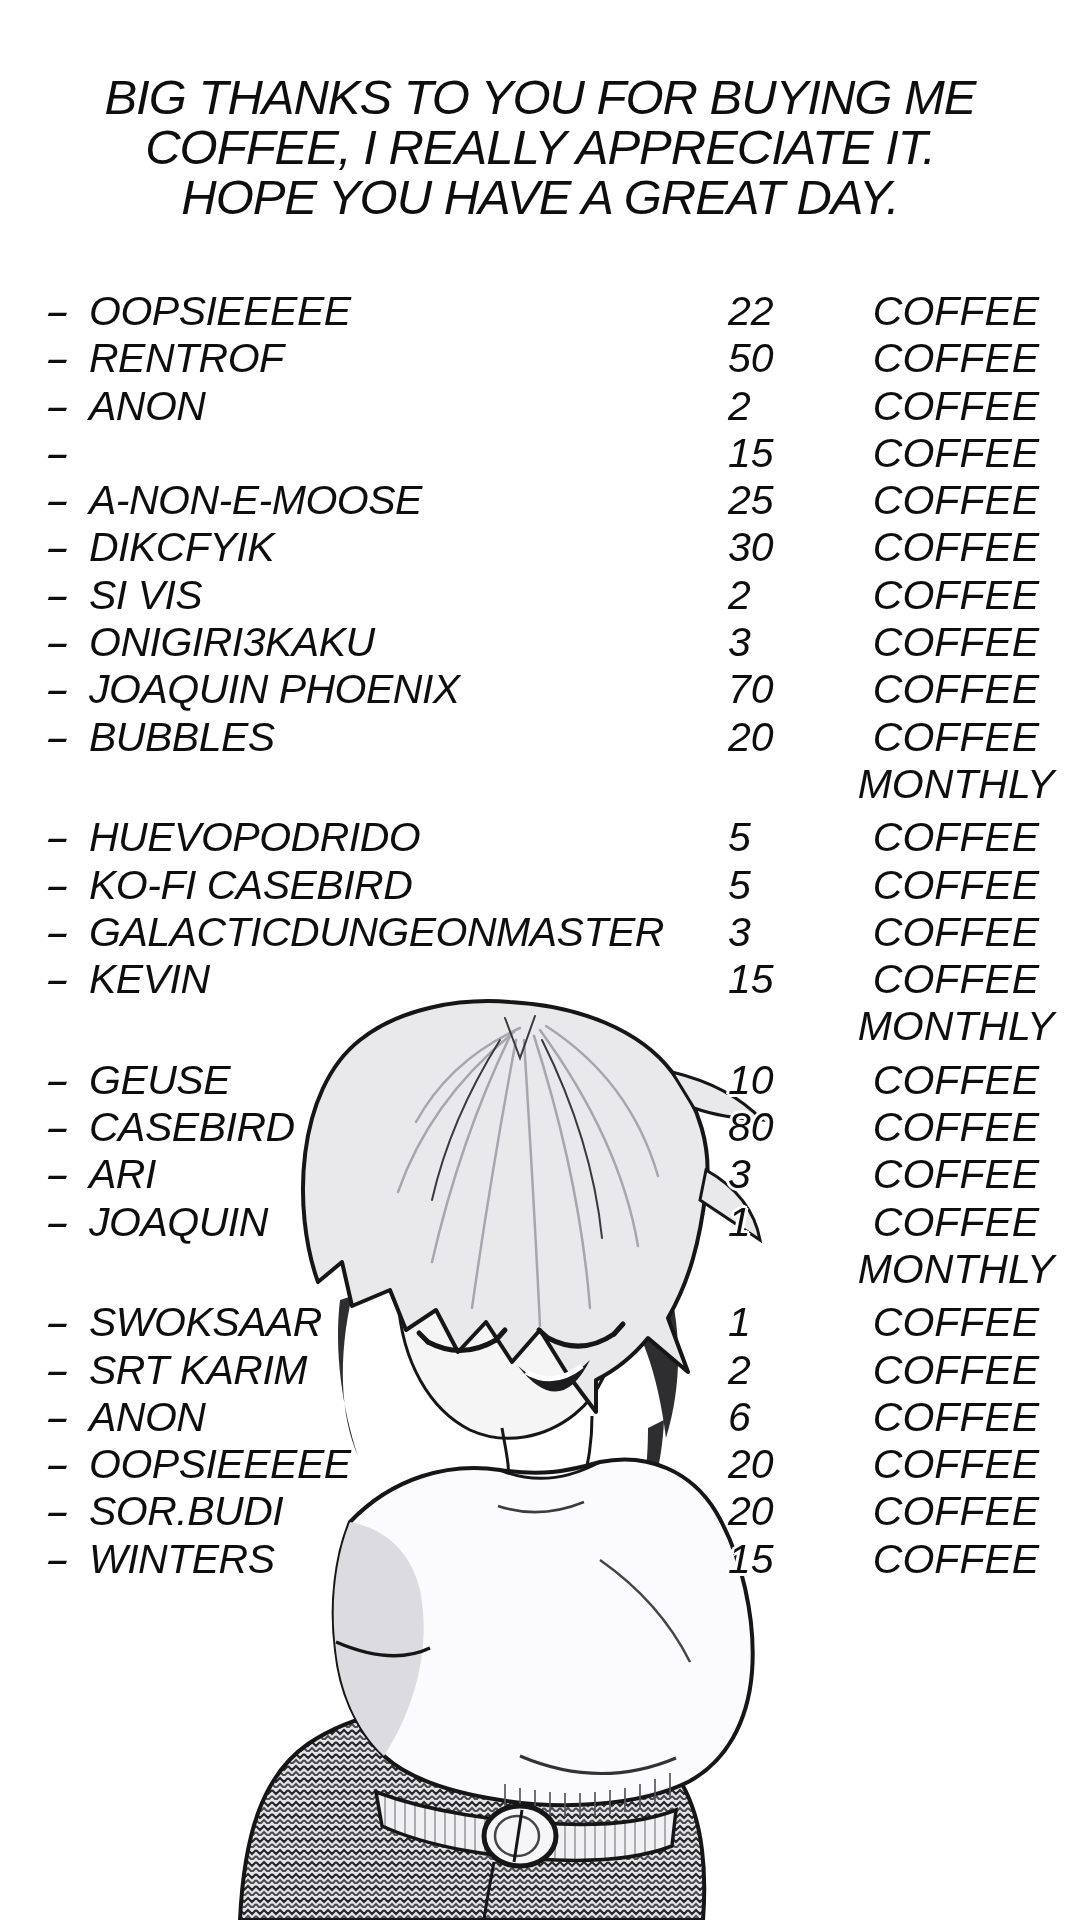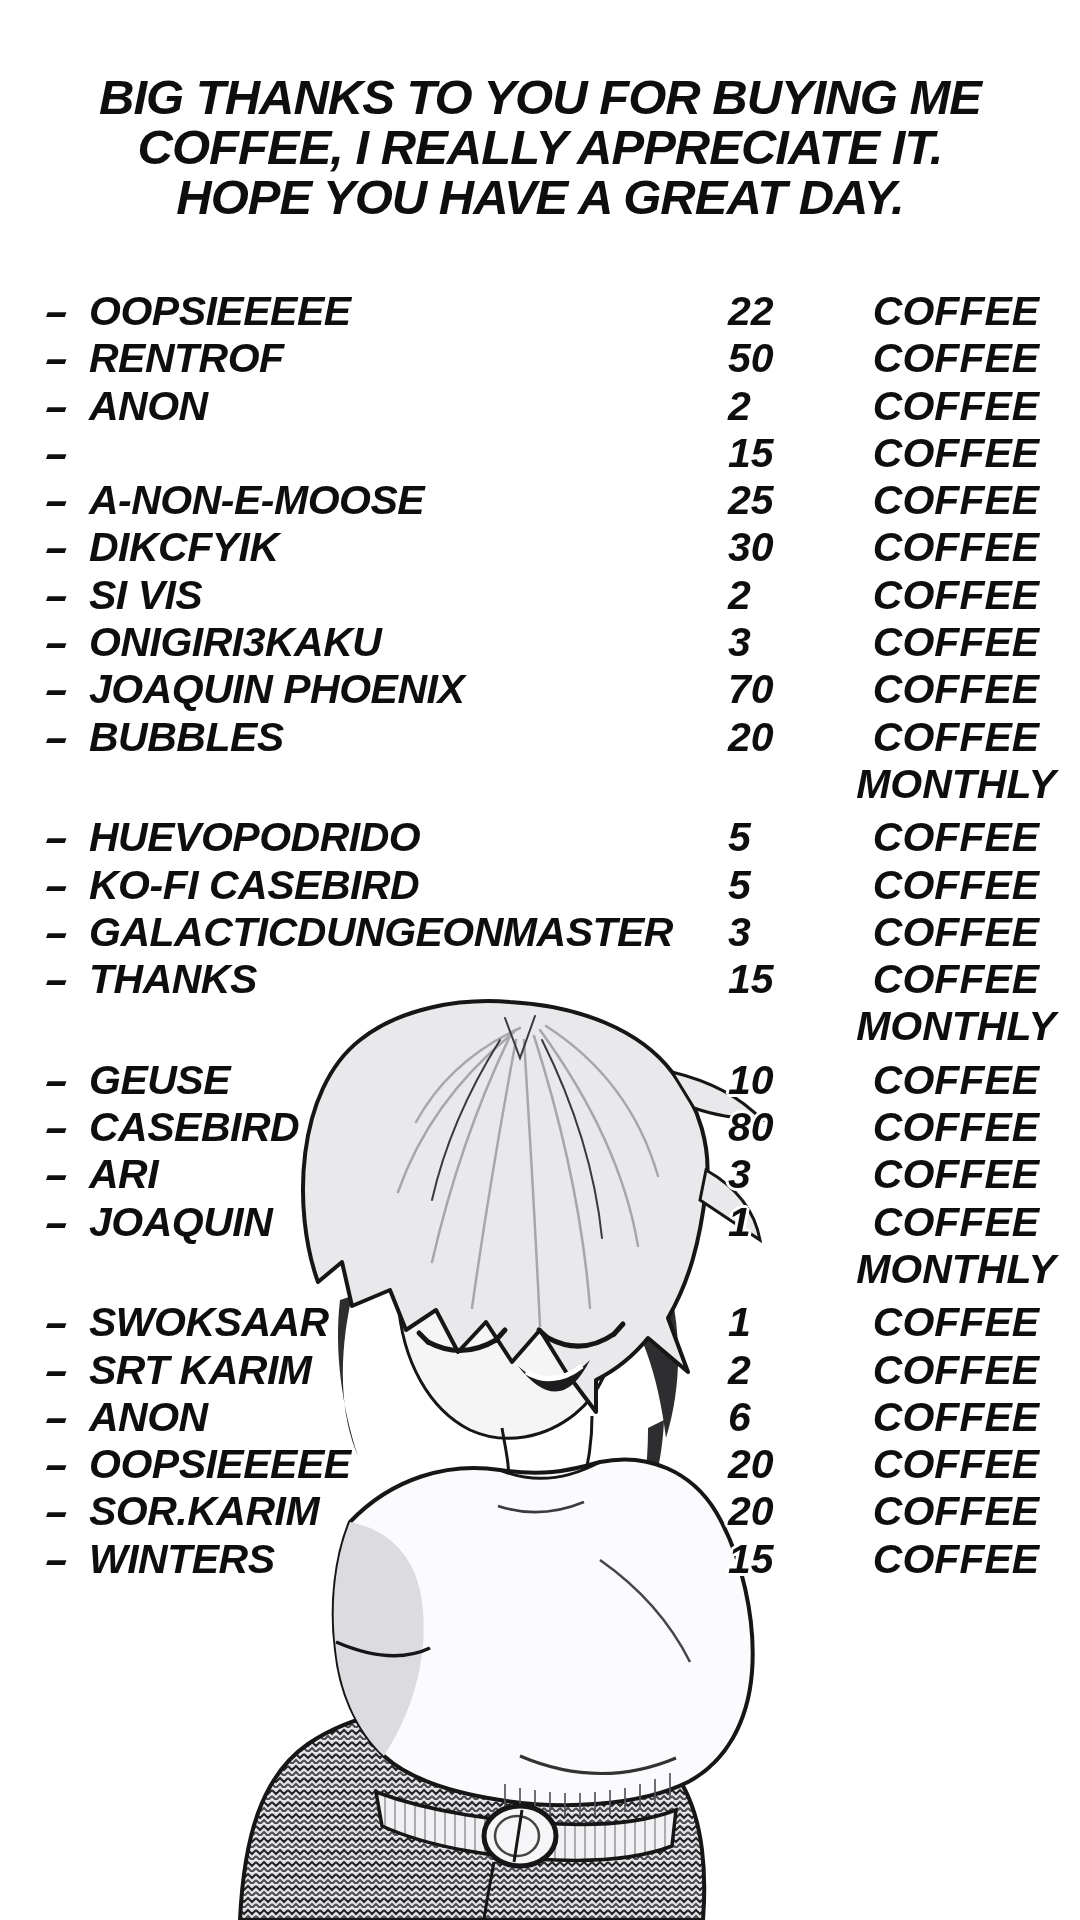--- a/index.html
+++ b/index.html
@@ -1,19 +1,19 @@
 <!DOCTYPE html>
 <html><head>
 <meta charset="utf-8">
 <style>
   html,body{margin:0;padding:0;background:#ffffff;}
   #page{
     position:relative;width:1080px;height:1920px;overflow:hidden;background:#ffffff;
     font-family:"Liberation Sans","DejaVu Sans",sans-serif;
-    font-weight:700;font-style:italic;color:#0e0e0e;
+    font-weight:400;font-style:italic;color:#0e0e0e;
   }
   .illustration{position:absolute;left:0;top:0;z-index:1;}
   .header{
     position:absolute;top:72px;left:0;width:100%;text-align:center;
     font-size:49px;line-height:50px;letter-spacing:-1px;z-index:3;
   }
   .header div{white-space:nowrap;}
   .list{position:absolute;top:288px;left:0;width:1080px;z-index:3;}
   .row{position:relative;height:47.3px;}
   .row.after-monthly{margin-top:6px;}
@@ -241,21 +241,21 @@
 
     <div class="row">
       <span class="dash">-</span>
       <span class="name">GALACTICDUNGEONMASTER</span>
       <span class="amount">3</span>
       <span class="label">COFFEE</span>
     </div>
 
     <div class="row">
       <span class="dash">-</span>
-      <span class="name">THANKS</span>
+      <span class="name">KEVIN</span>
       <span class="amount">15</span>
       <span class="label">COFFEE</span>
     </div>
 
     <div class="row">
       <span class="dash"></span>
       <span class="name"></span>
       <span class="amount"></span>
       <span class="label">MONTHLY</span>
     </div>
@@ -318,21 +318,21 @@
 
     <div class="row">
       <span class="dash">-</span>
       <span class="name">OOPSIEEEEE</span>
       <span class="amount">20</span>
       <span class="label">COFFEE</span>
     </div>
 
     <div class="row">
       <span class="dash">-</span>
-      <span class="name">SOR.KARIM</span>
+      <span class="name">SOR.BUDI</span>
       <span class="amount">20</span>
       <span class="label">COFFEE</span>
     </div>
 
     <div class="row">
       <span class="dash">-</span>
       <span class="name">WINTERS</span>
       <span class="amount">15</span>
       <span class="label">COFFEE</span>
     </div>

